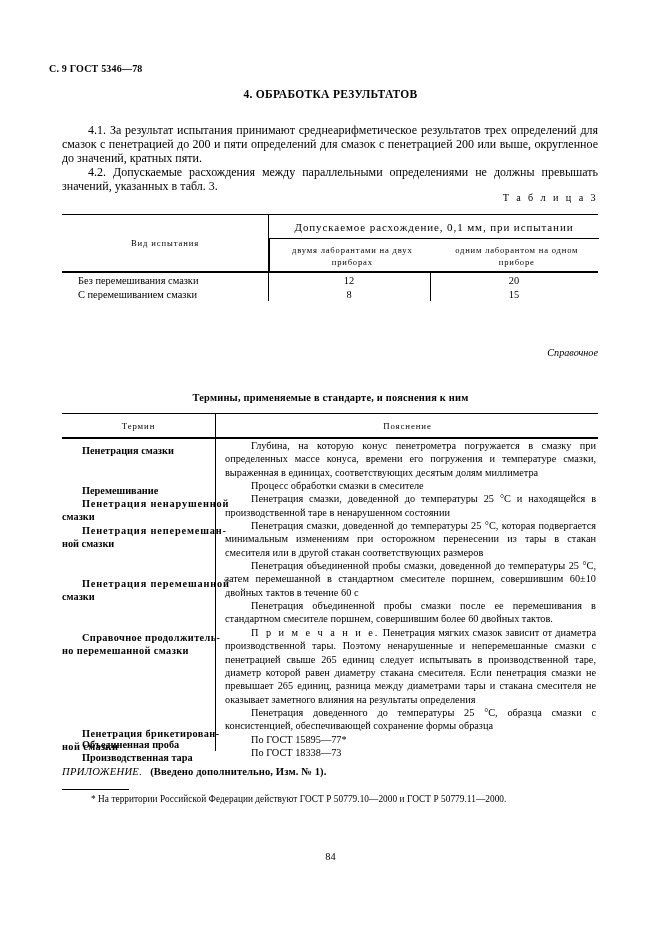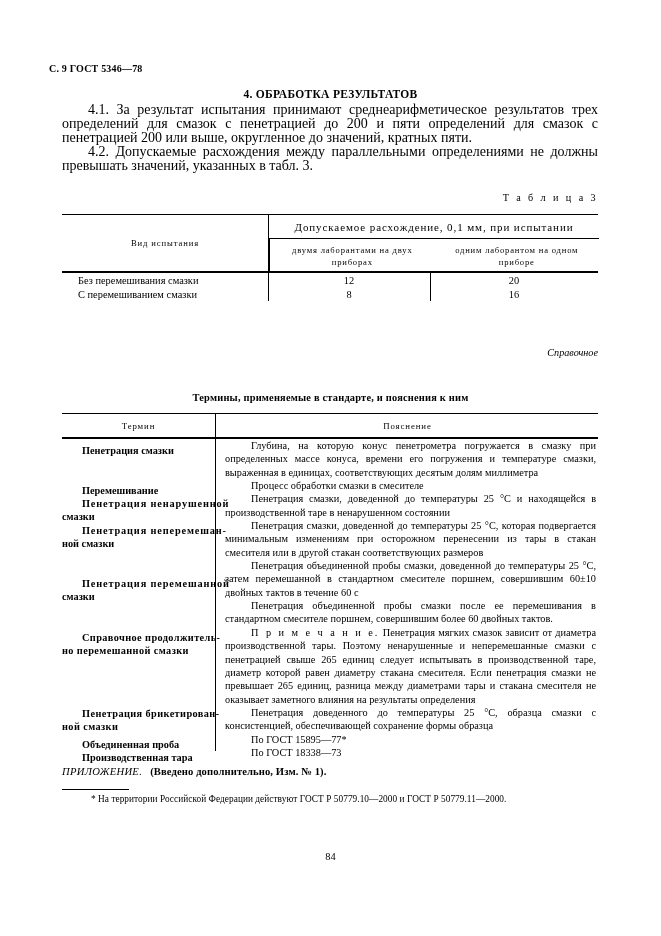--- a/index.html
+++ b/index.html
@@ -43,23 +43,23 @@
     text-align: center;
     font-size: 11.5px;
     font-weight: bold;
     letter-spacing: 0.3px;
   }
 
   
   .body-block {
     position: absolute;
     left: 62px;
-    top: 103px;
+    top: 123px;
     width: 536px;
-    font-size: 14px;
+    font-size: 12px;
     line-height: 14.1px;
     text-align: justify;
     font-family: Liberation Serif, serif;
   }
   .body-block p {
     margin: 0;
     text-indent: 26px;
   }
 
   
@@ -389,21 +389,21 @@
           <div>С перемешиванием смазки</div>
         </div>
         <div class="t3-b-vline1"></div>
         <div class="t3-b-vline2"></div>
         <div class="t3-b-col2">
           <div>12</div>
           <div>8</div>
         </div>
         <div class="t3-b-col3">
           <div>20</div>
-          <div>16</div>
+          <div>15</div>
         </div>
       </div>
     </div>
   </div>
 
   <div class="appendix-label">
     <span class="ap-sub">Справочное</span>
   </div>
 
   <div class="terms-heading">Термины, применяемые в стандарте, и пояснения к ним</div>
@@ -432,21 +432,21 @@
           <span class="ln">ной смазки</span>
         </div>
         <div class="tt-term" style="top:138px">
           <span class="ln sp">Пенетрация  перемешанной</span>
           <span class="ln">смазки</span>
         </div>
         <div class="tt-term" style="top:192px">
           <span class="ln sp2 ind">Справочное продолжитель-</span>
           <span class="ln sp2">но перемешанной  смазки</span>
         </div>
-        <div class="tt-term" style="top:268px">
+        <div class="tt-term" style="top:288px">
           <span class="ln sp2 ind">Пенетрация брикетирован-</span>
           <span class="ln sp2">ной смазки</span>
         </div>
         <div class="tt-term" style="top:299px">
           <span class="ln ind">Объединенная проба</span>
         </div>
         <div class="tt-term" style="top:312px">
           <span class="ln ind">Производственная тара</span>
         </div>
       </div>

